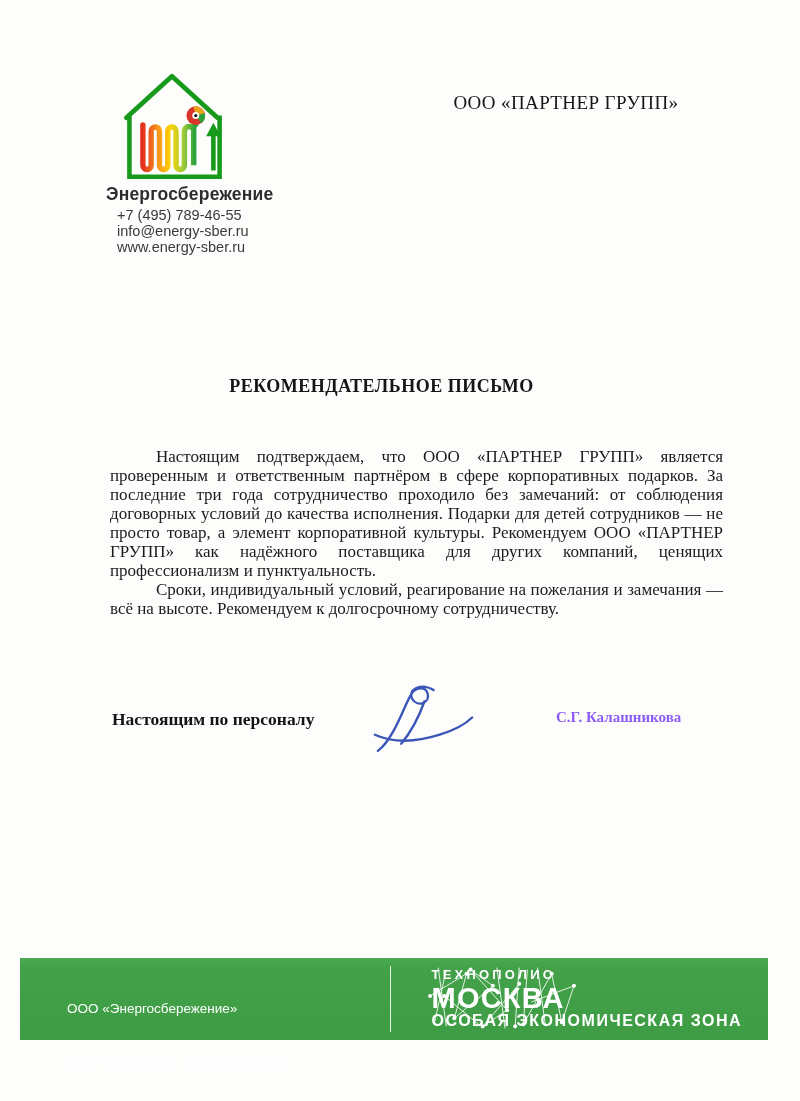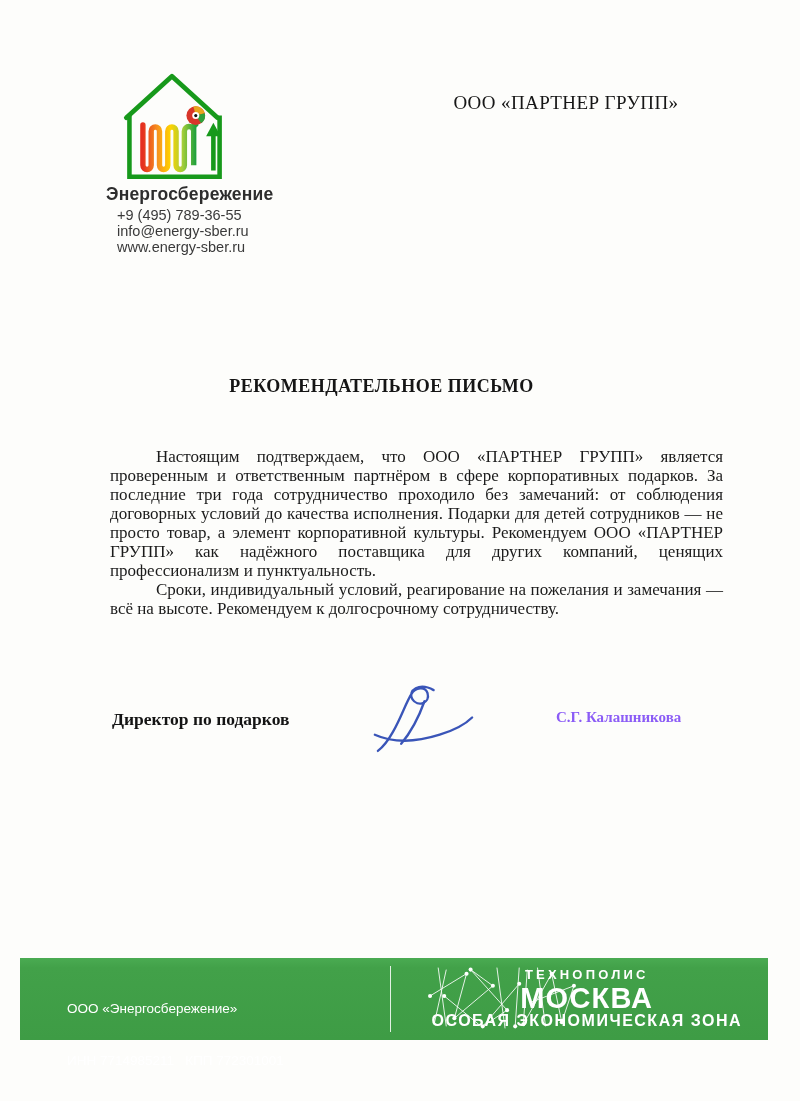--- a/index.html
+++ b/index.html
@@ -34,21 +34,21 @@
             font-family:"Liberation Serif",serif;font-weight:bold;font-size:15px;color:#8b5cf6;}
   .sig-svg{position:absolute;left:366px;top:681px;width:118px;height:76px;}
   
   .footer-bar{position:absolute;left:20px;top:958px;width:748px;height:82px;
               background:linear-gradient(180deg,#4aab52 0%,#42a149 12%,#3e9c45 100%);}
   .footer-left{position:absolute;left:47px;top:8px;color:#ffffff;
                font-size:13.5px;line-height:17.2px;white-space:pre-wrap;}
   .footer-divider{position:absolute;left:370px;top:8px;width:1px;height:66px;
                   background:rgba(255,255,255,.85);}
   .network-svg{position:absolute;left:406px;top:6px;width:152px;height:70px;}
-  .footer-right{position:absolute;right:26px;top:9px;text-align:center;color:#ffffff;}
+  .footer-right{position:absolute;right:26px;top:9px;text-align:left;color:#ffffff;}
   .tp-line1{font-size:13px;letter-spacing:3.2px;font-weight:bold;line-height:16px;}
   .tp-line2{font-size:29px;letter-spacing:1.2px;font-weight:bold;line-height:31px;}
   .tp-line3{font-size:16px;letter-spacing:1.5px;font-weight:bold;line-height:13px;}
 </style>
 </head>
 <body>
 
 <div class="page">
 
   <svg class="logo-svg" viewBox="0 0 100 110">
@@ -78,35 +78,35 @@
 
     <g fill="#17991B">
       <rect x="85.8" y="62" width="4.4" height="35"></rect>
       <polygon points="88,51 81,64 95,64"></polygon>
     </g>
   </svg>
 
   <div class="brand">Энергосбережение</div>
 
   <div class="contacts">
-    <div>+9 (495) 789-36-55</div>
+    <div>+7 (495) 789-46-55</div>
     <div>info@energy-sber.ru</div>
     <div>www.energy-sber.ru</div>
   </div>
 
   <div class="company-header">ООО «ПАРТНЕР ГРУПП»</div>
 
   <div class="doc-title">РЕКОМЕНДАТЕЛЬНОЕ ПИСЬМО</div>
 
   <div class="body-text">
     <p>Настоящим подтверждаем, что ООО «ПАРТНЕР ГРУПП» является проверенным и ответственным партнёром в сфере корпоративных подарков. За последние три года сотрудничество проходило без замечаний: от соблюдения договорных условий до качества исполнения. Подарки для детей сотрудников — не просто товар, а элемент корпоративной культуры. Рекомендуем ООО «ПАРТНЕР ГРУПП» как надёжного поставщика для других компаний, ценящих профессионализм и пунктуальность.</p>
     <p>Сроки, индивидуальный условий, реагирование на пожелания и замечания — всё на высоте. Рекомендуем к долгосрочному сотрудничеству.</p>
   </div>
 
-  <div class="sig-label">Директор по подарков</div>
+  <div class="sig-label">Настоящим по персоналу</div>
   <svg class="sig-svg" viewBox="0 0 115 75">
     <g fill="none" stroke="#3A55B8" stroke-width="2.3" stroke-linecap="round">
       <path d="M 66,9 C 52,1 40,9 45,18 C 50,26 63,22 60,12 C 58,5 48,6 44,13 C 38,23 34,36 26,50 C 21,59 15,66 11,69"></path>
       <path d="M 8,53 C 28,62 50,60 72,53 C 88,48 98,42 104,36"></path>
       <path d="M 57,20 C 52,34 44,50 34,62"></path>
     </g>
   </svg>
   <div class="sig-name">С.Г. Калашникова</div>
 
   <div class="footer-bar">

